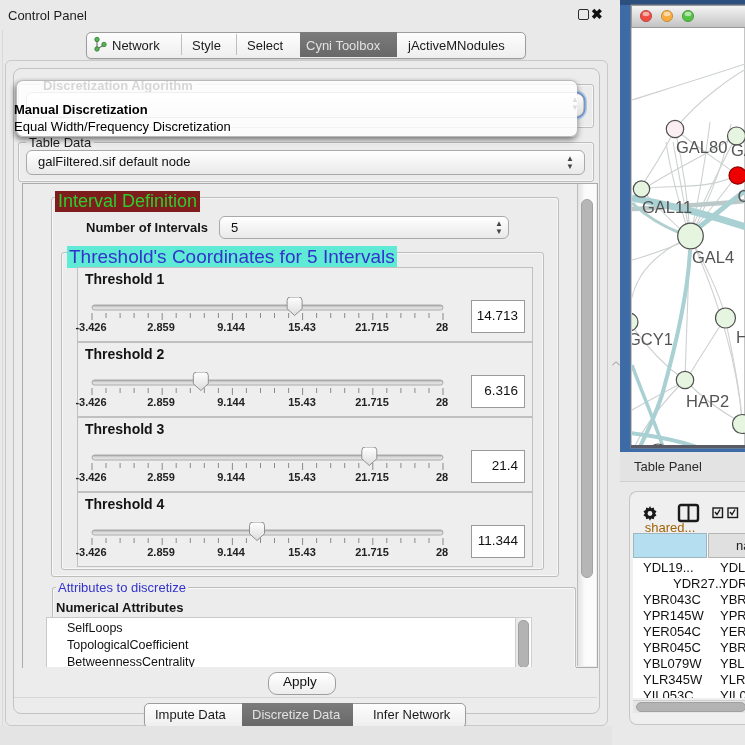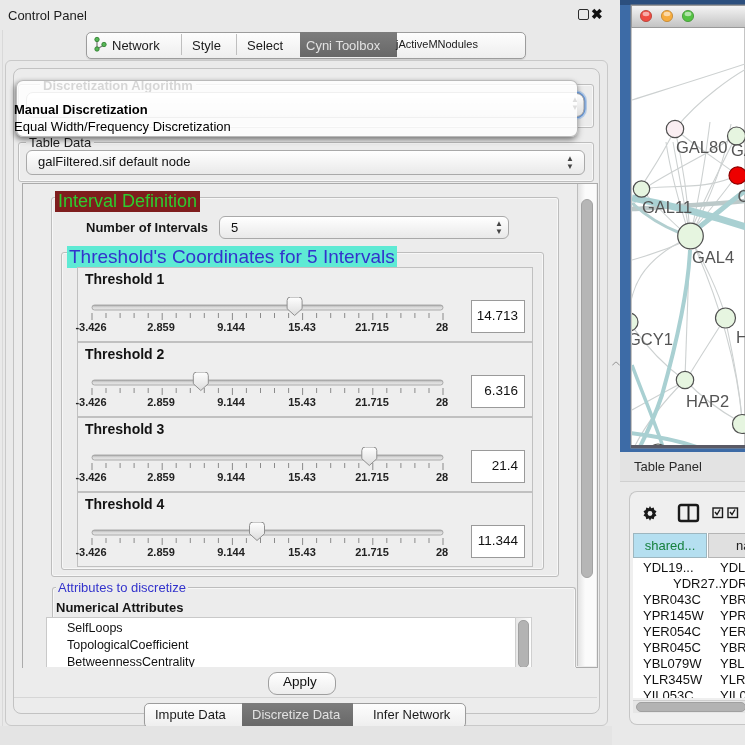--- a/index.html
+++ b/index.html
@@ -37,21 +37,21 @@
   <div class="abs" style="left:591px;top:6px;font-size:14px;font-weight:bold;color:#111;">✖</div>
 
   <div class="abs" style="left:86px;top:32px;width:438px;height:25px;background:linear-gradient(#fdfdfd,#eee);border:1px solid #9c9c9c;border-radius:5px;box-shadow:0 1px 1px rgba(0,0,0,0.12);"></div>
   <div class="abs" style="left:181px;top:34px;width:1px;height:21px;background:#bfbfbf;"></div>
   <div class="abs" style="left:236px;top:34px;width:1px;height:21px;background:#bfbfbf;"></div>
   <div class="abs" style="left:300px;top:32px;width:97px;height:25px;background:linear-gradient(#7c7c7c,#686868);"></div>
   <div class="abs" style="left:112px;top:38px;font-size:13px;color:#1a1a1a;">Network</div>
   <div class="abs" style="left:192px;top:38px;font-size:13px;color:#1a1a1a;">Style</div>
   <div class="abs" style="left:247px;top:38px;font-size:13px;color:#1a1a1a;">Select</div>
   <div class="abs" style="left:306px;top:38px;font-size:13px;color:#e2e2e2;">Cyni Toolbox</div>
-  <div class="abs" style="left:396px;top:38px;font-size:11px;color:#1a1a1a;">jActiveMNodules</div>
+  <div class="abs" style="left:408px;top:38px;font-size:13px;color:#1a1a1a;">jActiveMNodules</div>
   <svg class="abs" style="left:93px;top:36px;" width="15" height="16" viewBox="0 0 15 16">
     <path d="M4 4 L4 13 M4 13 L11 9" stroke="#777" stroke-width="1.2" fill="none"></path>
     <circle cx="4" cy="3.5" r="2.2" fill="#55b555" stroke="#2c7a2c" stroke-width="0.8"></circle>
     <circle cx="4" cy="13" r="2.2" fill="#55b555" stroke="#2c7a2c" stroke-width="0.8"></circle>
     <circle cx="11" cy="8.5" r="2.2" fill="#55b555" stroke="#2c7a2c" stroke-width="0.8"></circle>
   </svg>
 
   <div class="abs" style="left:5px;top:60px;width:601px;height:664px;background:#eaeaea;border:1px solid #c9c9c9;border-radius:6px;"></div>
 
   <div class="abs" style="left:13px;top:68px;width:585px;height:644px;background:#ececec;border:1px solid #c2c2c2;border-radius:8px;"></div>
@@ -402,21 +402,21 @@
       <rect x="73" y="5" width="9.5" height="9.5"></rect>
       <path d="M75 9 l2 2.5 3-5"></path>
       <rect x="88" y="5" width="9.5" height="9.5"></rect>
       <path d="M90 9 l2 2.5 3-5"></path>
     </g>
   </svg>
 
   <div class="abs" style="left:633px;top:533px;width:112px;height:167px;background:#fff;"></div>
   <div class="abs" style="left:633px;top:533px;width:74px;height:25px;background:#b5dff0;border:1px solid #9db6bf;box-sizing:border-box;"></div>
   <div class="abs" style="left:708px;top:533px;width:37px;height:25px;background:#e0e0e0;border:1px solid #b5b5b5;border-right:none;box-sizing:border-box;"></div>
-  <div class="abs" style="left:633px;top:533px;width:74px;height:25px;line-height:25px;text-align:center;font-size:13px;color:#15803d;">shared...</div>
+  <div class="abs" style="left:633px;top:515px;width:74px;height:25px;line-height:25px;text-align:center;font-size:13px;color:#a16207;">shared...</div>
   <div class="abs" style="left:736px;top:533px;width:20px;height:25px;line-height:25px;font-size:13px;color:#222;">name</div>
   <div class="abs" style="left:643px;top:560px;font-size:13px;color:#111;">
       <div style="height:16px;">YDL19...</div>
       <div style="height:16px;margin-left:30px;">YDR27...</div>
       <div style="height:16px;">YBR043C</div>
       <div style="height:16px;">YPR145W</div>
       <div style="height:16px;">YER054C</div>
       <div style="height:16px;">YBR045C</div>
       <div style="height:16px;">YBL079W</div>
       <div style="height:16px;">YLR345W</div>

